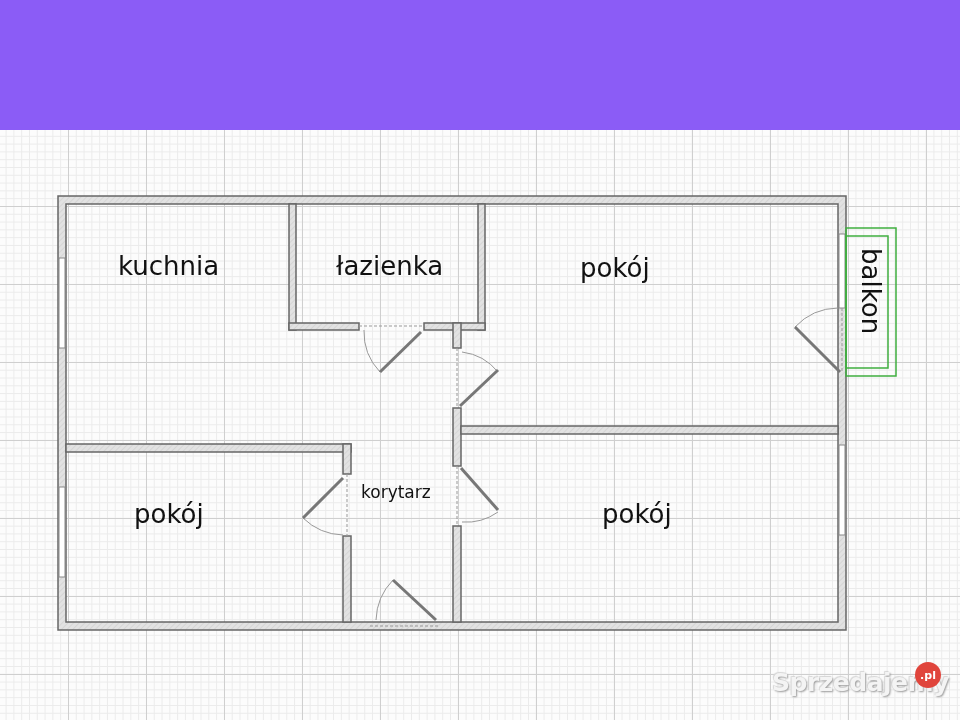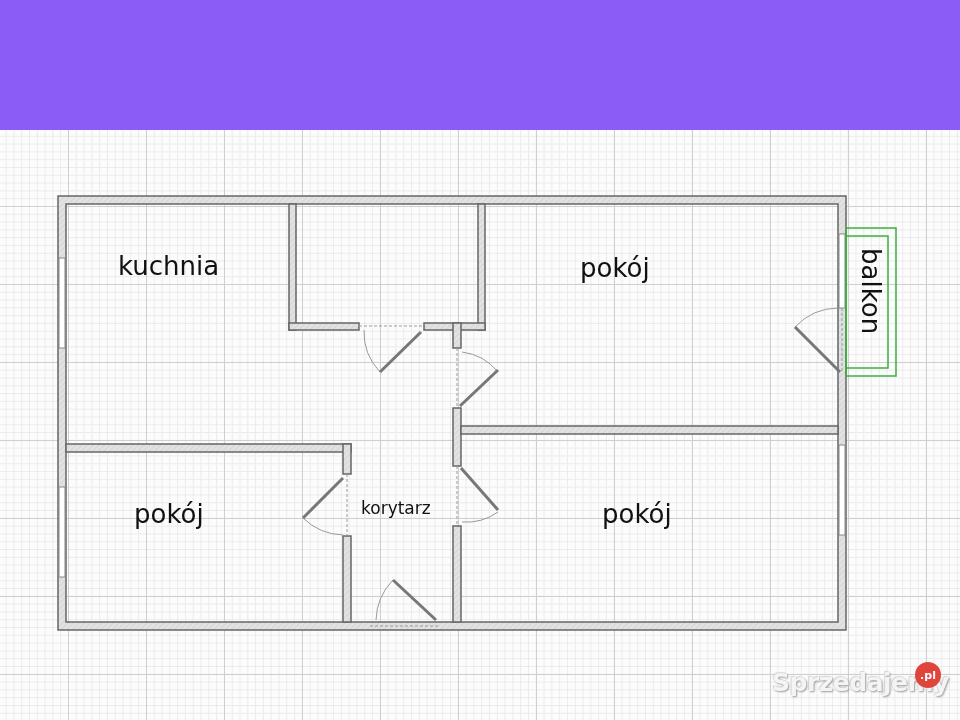--- a/index.html
+++ b/index.html
@@ -8,21 +8,21 @@
     background-color:#fcfcfc;
     background-image:
       linear-gradient(#cfcfcf 1px, transparent 1px),
       linear-gradient(90deg, #cfcfcf 1px, transparent 1px),
       linear-gradient(#ebebeb 1px, transparent 1px),
       linear-gradient(90deg, #ebebeb 1px, transparent 1px);
     background-size:78px 78px,78px 78px,7.8px 7.8px,7.8px 7.8px;
     background-position:-10px -2px,-10px -2px,-10px -2px,-10px -2px;}
   svg{position:absolute;left:0;top:0;}
   .lbl{position:absolute;color:#111;font-size:26px;white-space:nowrap;line-height:1;}
-  .lbl.small{font-size:17px;margin-top:16px;}
+  .lbl.small{font-size:17px;}
   .vert{transform:rotate(90deg);transform-origin:left top;}
   #logo{position:absolute;left:772px;top:668px;font-family:"DejaVu Sans","Liberation Sans",sans-serif;font-weight:bold;font-size:25px;color:#f4f4f4;
     text-shadow:1px 1px 2px #9a9a9a, -1px -1px 1px #d8d8d8;letter-spacing:-0.5px;}
   #logo-badge{position:absolute;left:915px;top:662px;width:26px;height:26px;border-radius:50%;background:#e0453c;color:#fff;font-size:11px;font-weight:bold;
     display:flex;align-items:center;justify-content:center;}
 </style>
 </head>
 <body>
 
 <div id="stage">
@@ -97,20 +97,21 @@
       <line x1="795" y1="327" x2="840" y2="372" stroke="#777" stroke-width="3"></line>
     </g>
 
     <g fill="none" stroke="#3fae3f" stroke-width="1.5">
       <rect x="846" y="228" width="50" height="148"></rect>
       <rect x="846" y="236" width="42" height="132"></rect>
     </g>
   </svg>
 
   <span class="lbl" style="left:118px;top:253px;">kuchnia</span>
+  <span class="lbl" style="left:336px;top:253px;">łazienka</span>
   <span class="lbl" style="left:580px;top:255px;">pokój</span>
   <span class="lbl vert" style="left:884px;top:248px;">balkon</span>
   <span class="lbl" style="left:134px;top:501px;">pokój</span>
   <span class="lbl small" style="left:361px;top:484px;">korytarz</span>
   <span class="lbl" style="left:602px;top:501px;">pokój</span>
 
   <span id="logo">Sprzedajemy</span>
   <span id="logo-badge">.pl</span>
 </div>
 

